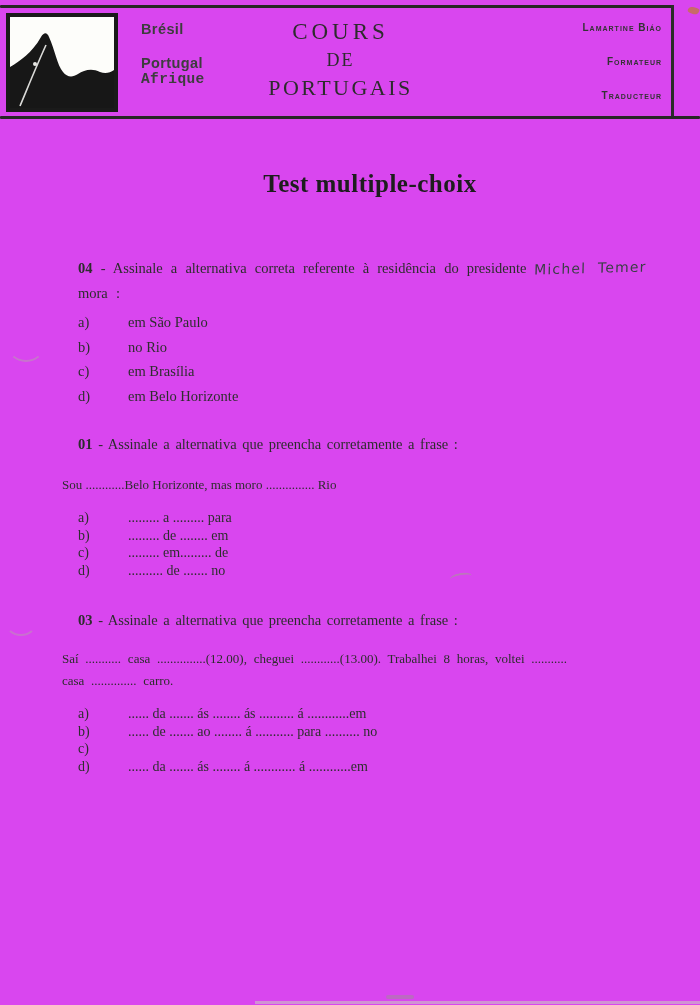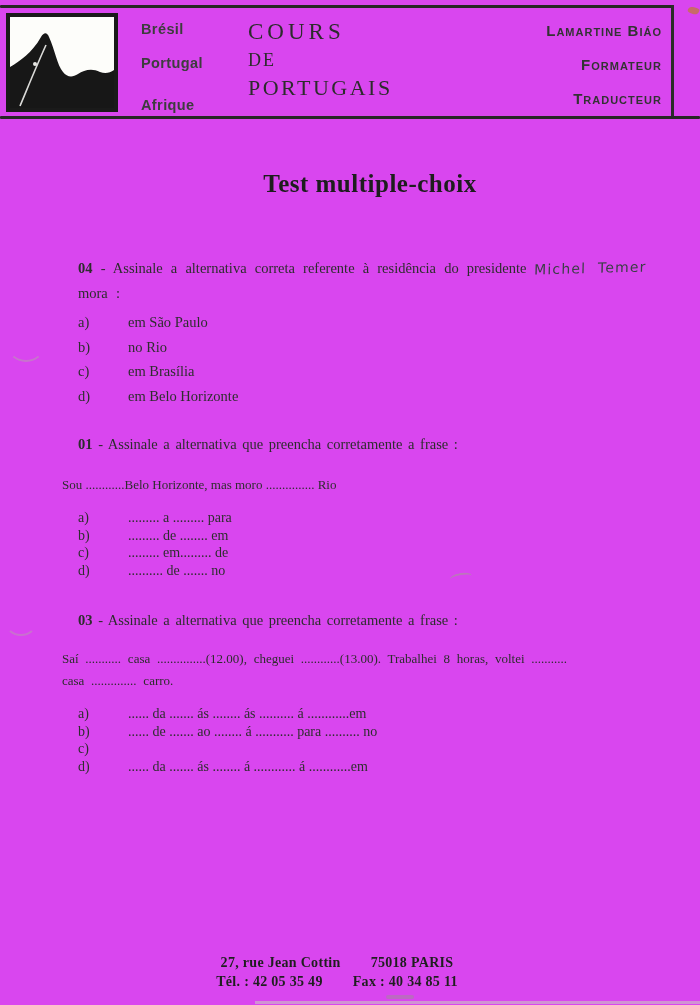--- a/index.html
+++ b/index.html
@@ -31,31 +31,31 @@
 
   .region-label {
     position: absolute; left: 141px;
     font-family: "Liberation Sans", sans-serif;
     font-size: 14.5px; font-weight: 600;
     color: #3d3d3d; letter-spacing: 0.4px;
   }
 
   .course-title {
     position: absolute; left: 248px; top: 19px; width: 185px;
-    color: #2c2c2c;
+    text-align: center; color: #2c2c2c;
   }
   .course-line1 { font-size: 23px; letter-spacing: 4px; }
   .course-line2 { font-size: 18px; letter-spacing: 2px; margin-top: 5px; }
   .course-line3 { font-size: 22px; letter-spacing: 2.5px; margin-top: 4px; }
 
   .person-label {
     position: absolute; right: 38px;
     font-family: "Liberation Sans", sans-serif;
     font-variant: small-caps;
-    font-size: 15px; font-weight: 600;
+    font-size: 10px; font-weight: 600;
     color: #333; letter-spacing: 1px;
     text-align: center;
   }
 
   
   .doc-title {
     position: absolute; left: 10px; top: 170px; width: 100%;
     text-align: center; text-indent: 20px;
     font-size: 25px; font-weight: bold; color: #1d1d1d;
     letter-spacing: 0.5px;
@@ -144,21 +144,21 @@
     <div class="logo-box">
       <svg viewBox="0 0 104 91" preserveAspectRatio="none">
         <path d="M0,50 C10,44 22,36 31,20 C34,15 37,15 39,20 C45,33 47,48 53,55 C57,60 62,61 68,57 C74,53 82,51 90,55 C95,57 100,56 104,53 L104,91 L0,91 Z" fill="#171717"></path>
         <path d="M10,89 C18,70 26,50 36,28" stroke="#fdfdfa" stroke-width="1.6" fill="none" opacity="0.85"></path>
         <circle cx="25" cy="47" r="2" fill="#fdfdfa" opacity="0.9"></circle>
       </svg>
     </div>
 
     <span class="region-label" style="top:21px;">Brésil</span>
     <span class="region-label" style="top:55px;">Portugal</span>
-    <span class="region-label" style="top:97px;">Afrique</span>
+    <span class="region-label" style="top:71px;font-family:Liberation Mono, monospace;">Afrique</span>
 
     <div class="course-title">
       <div class="course-line1">COURS</div>
       <div class="course-line2">DE</div>
       <div class="course-line3">PORTUGAIS</div>
     </div>
 
     <span class="person-label" style="top:22px;">Lamartine Biáo</span>
     <span class="person-label" style="top:56px;">Formateur</span>
     <span class="person-label" style="top:90px;">Traducteur</span>
@@ -235,28 +235,20 @@
     </div>
     <div class="option-row">
       <span class="opt-letter">c)</span>
     </div>
     <div class="option-row">
       <span class="opt-letter">d)</span>
       <span>...... da ....... ás ........ á ............ á ............em</span>
     </div>
   </div>
 
-  <div class="footer">
-    <div>
-      <span>27, rue Jean Cottin</span><span class="gap-right">75018 PARIS</span>
-    </div>
-    <div>
-      <span>Tél. : 42 05 35 49</span><span class="gap-right">Fax : 40 34 85 11</span>
-    </div>
-  </div>
 
   <div class="arc-mark arc-1"></div>
   <div class="arc-mark arc-2"></div>
   <div class="smudge-mid"></div>
   <div class="orange-speck"></div>
   <div class="footer-smudge"></div>
   <div class="bottom-streak"></div>
 
 </div>
 

